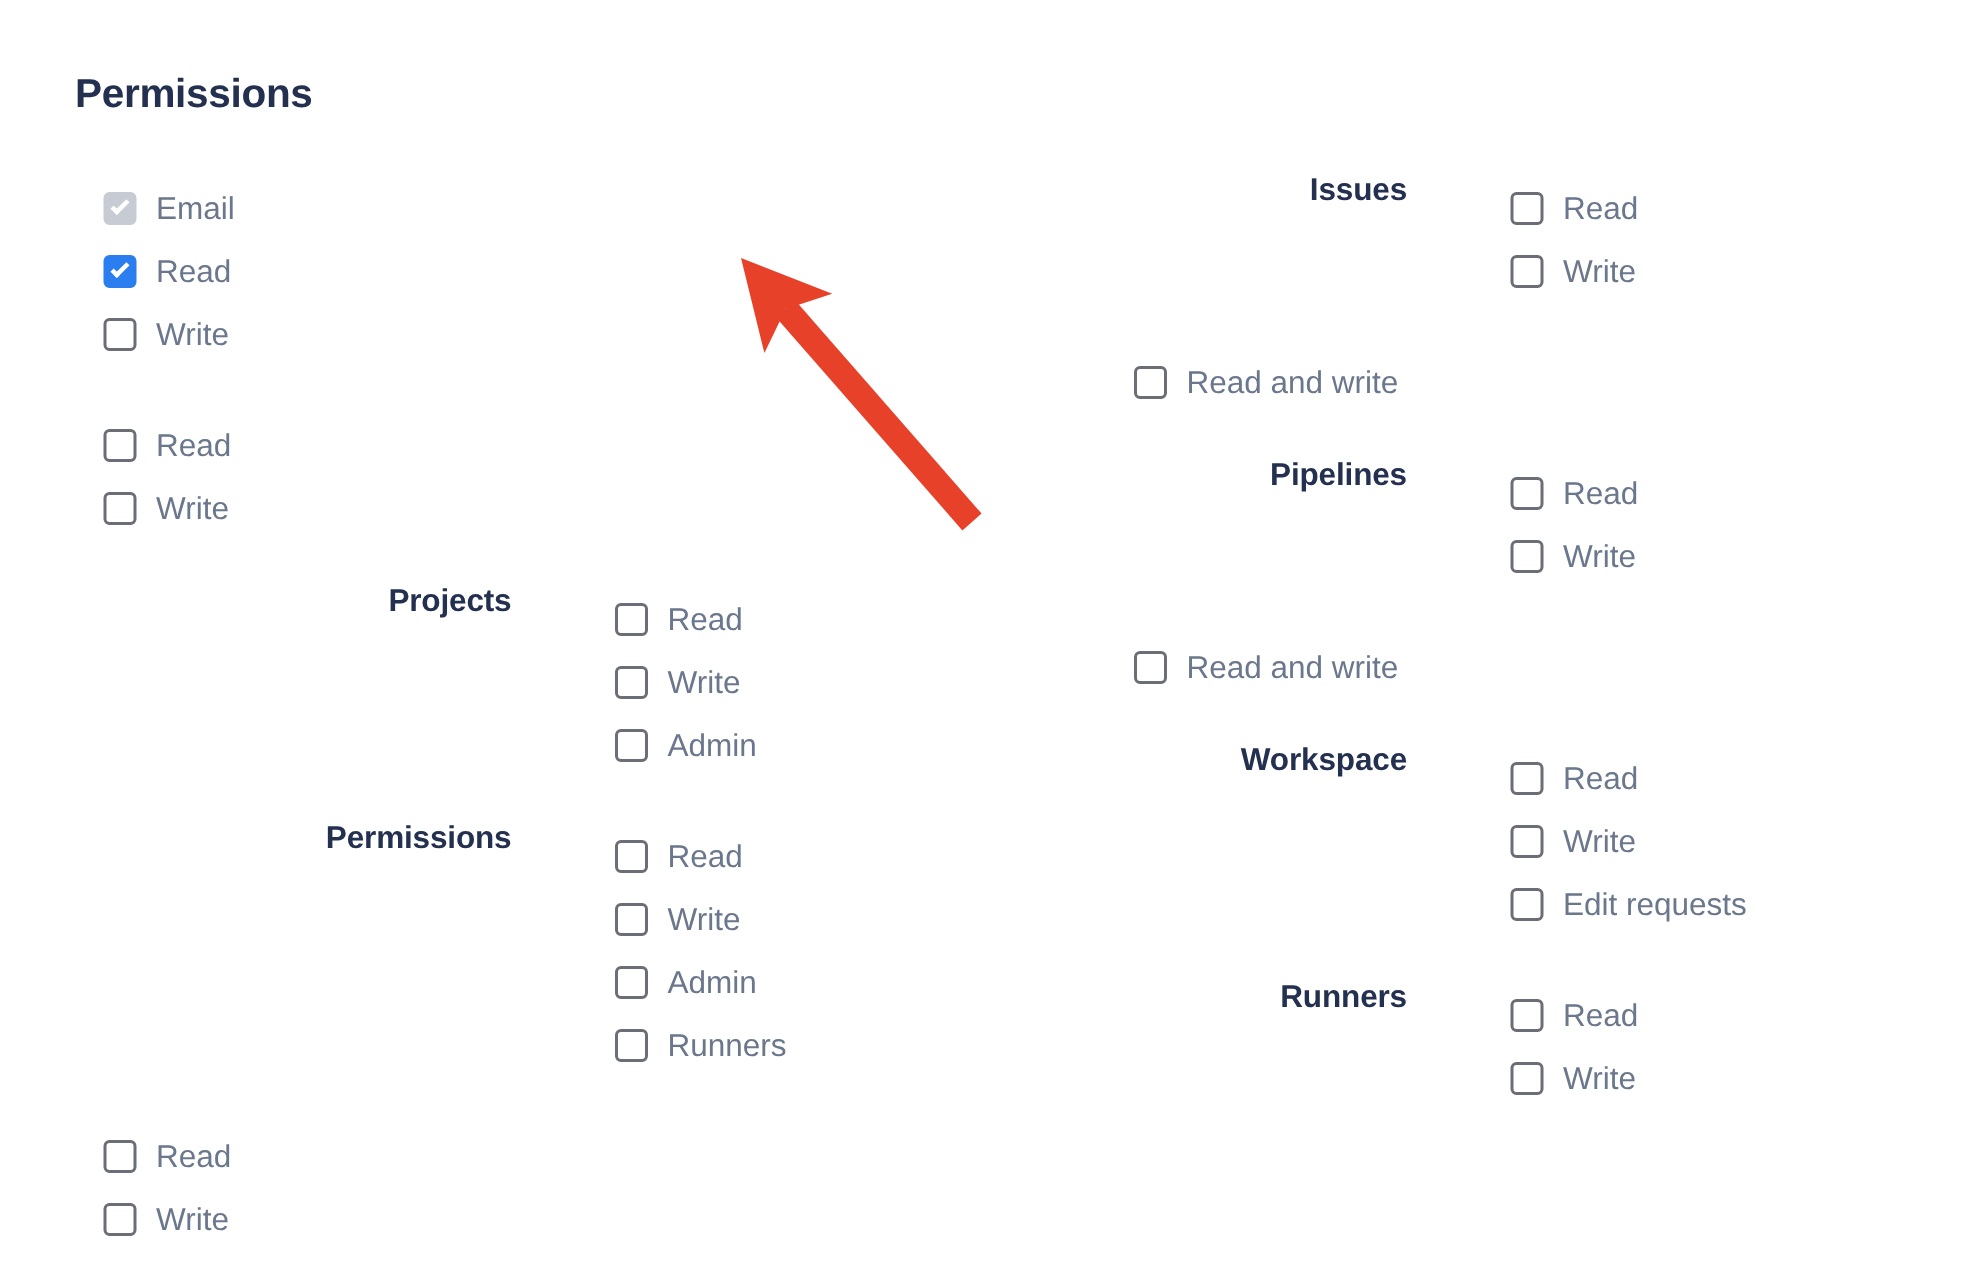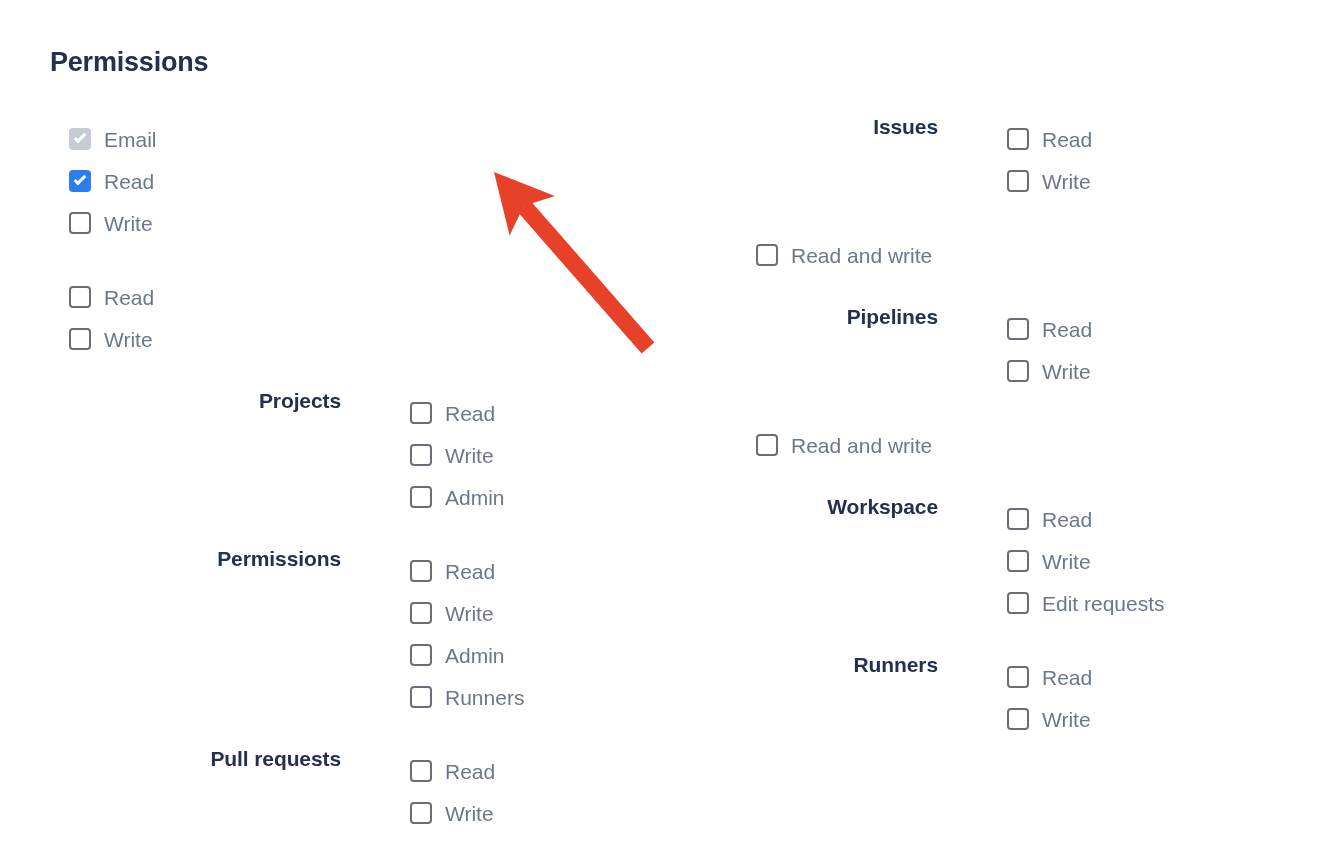--- a/index.html
+++ b/index.html
@@ -197,21 +197,20 @@
             <span class="cbox"></span>
             <span class="opt-label">Admin</span>
           </div>
           <div class="opt-row">
             <span class="cbox"></span>
             <span class="opt-label">Runners</span>
           </div>
         </div>
       </div>
       <div class="group">
-        <div class="group-label">Pull requests</div>
         <div class="options">
           <div class="opt-row">
             <span class="cbox"></span>
             <span class="opt-label">Read</span>
           </div>
           <div class="opt-row">
             <span class="cbox"></span>
             <span class="opt-label">Write</span>
           </div>
         </div>

